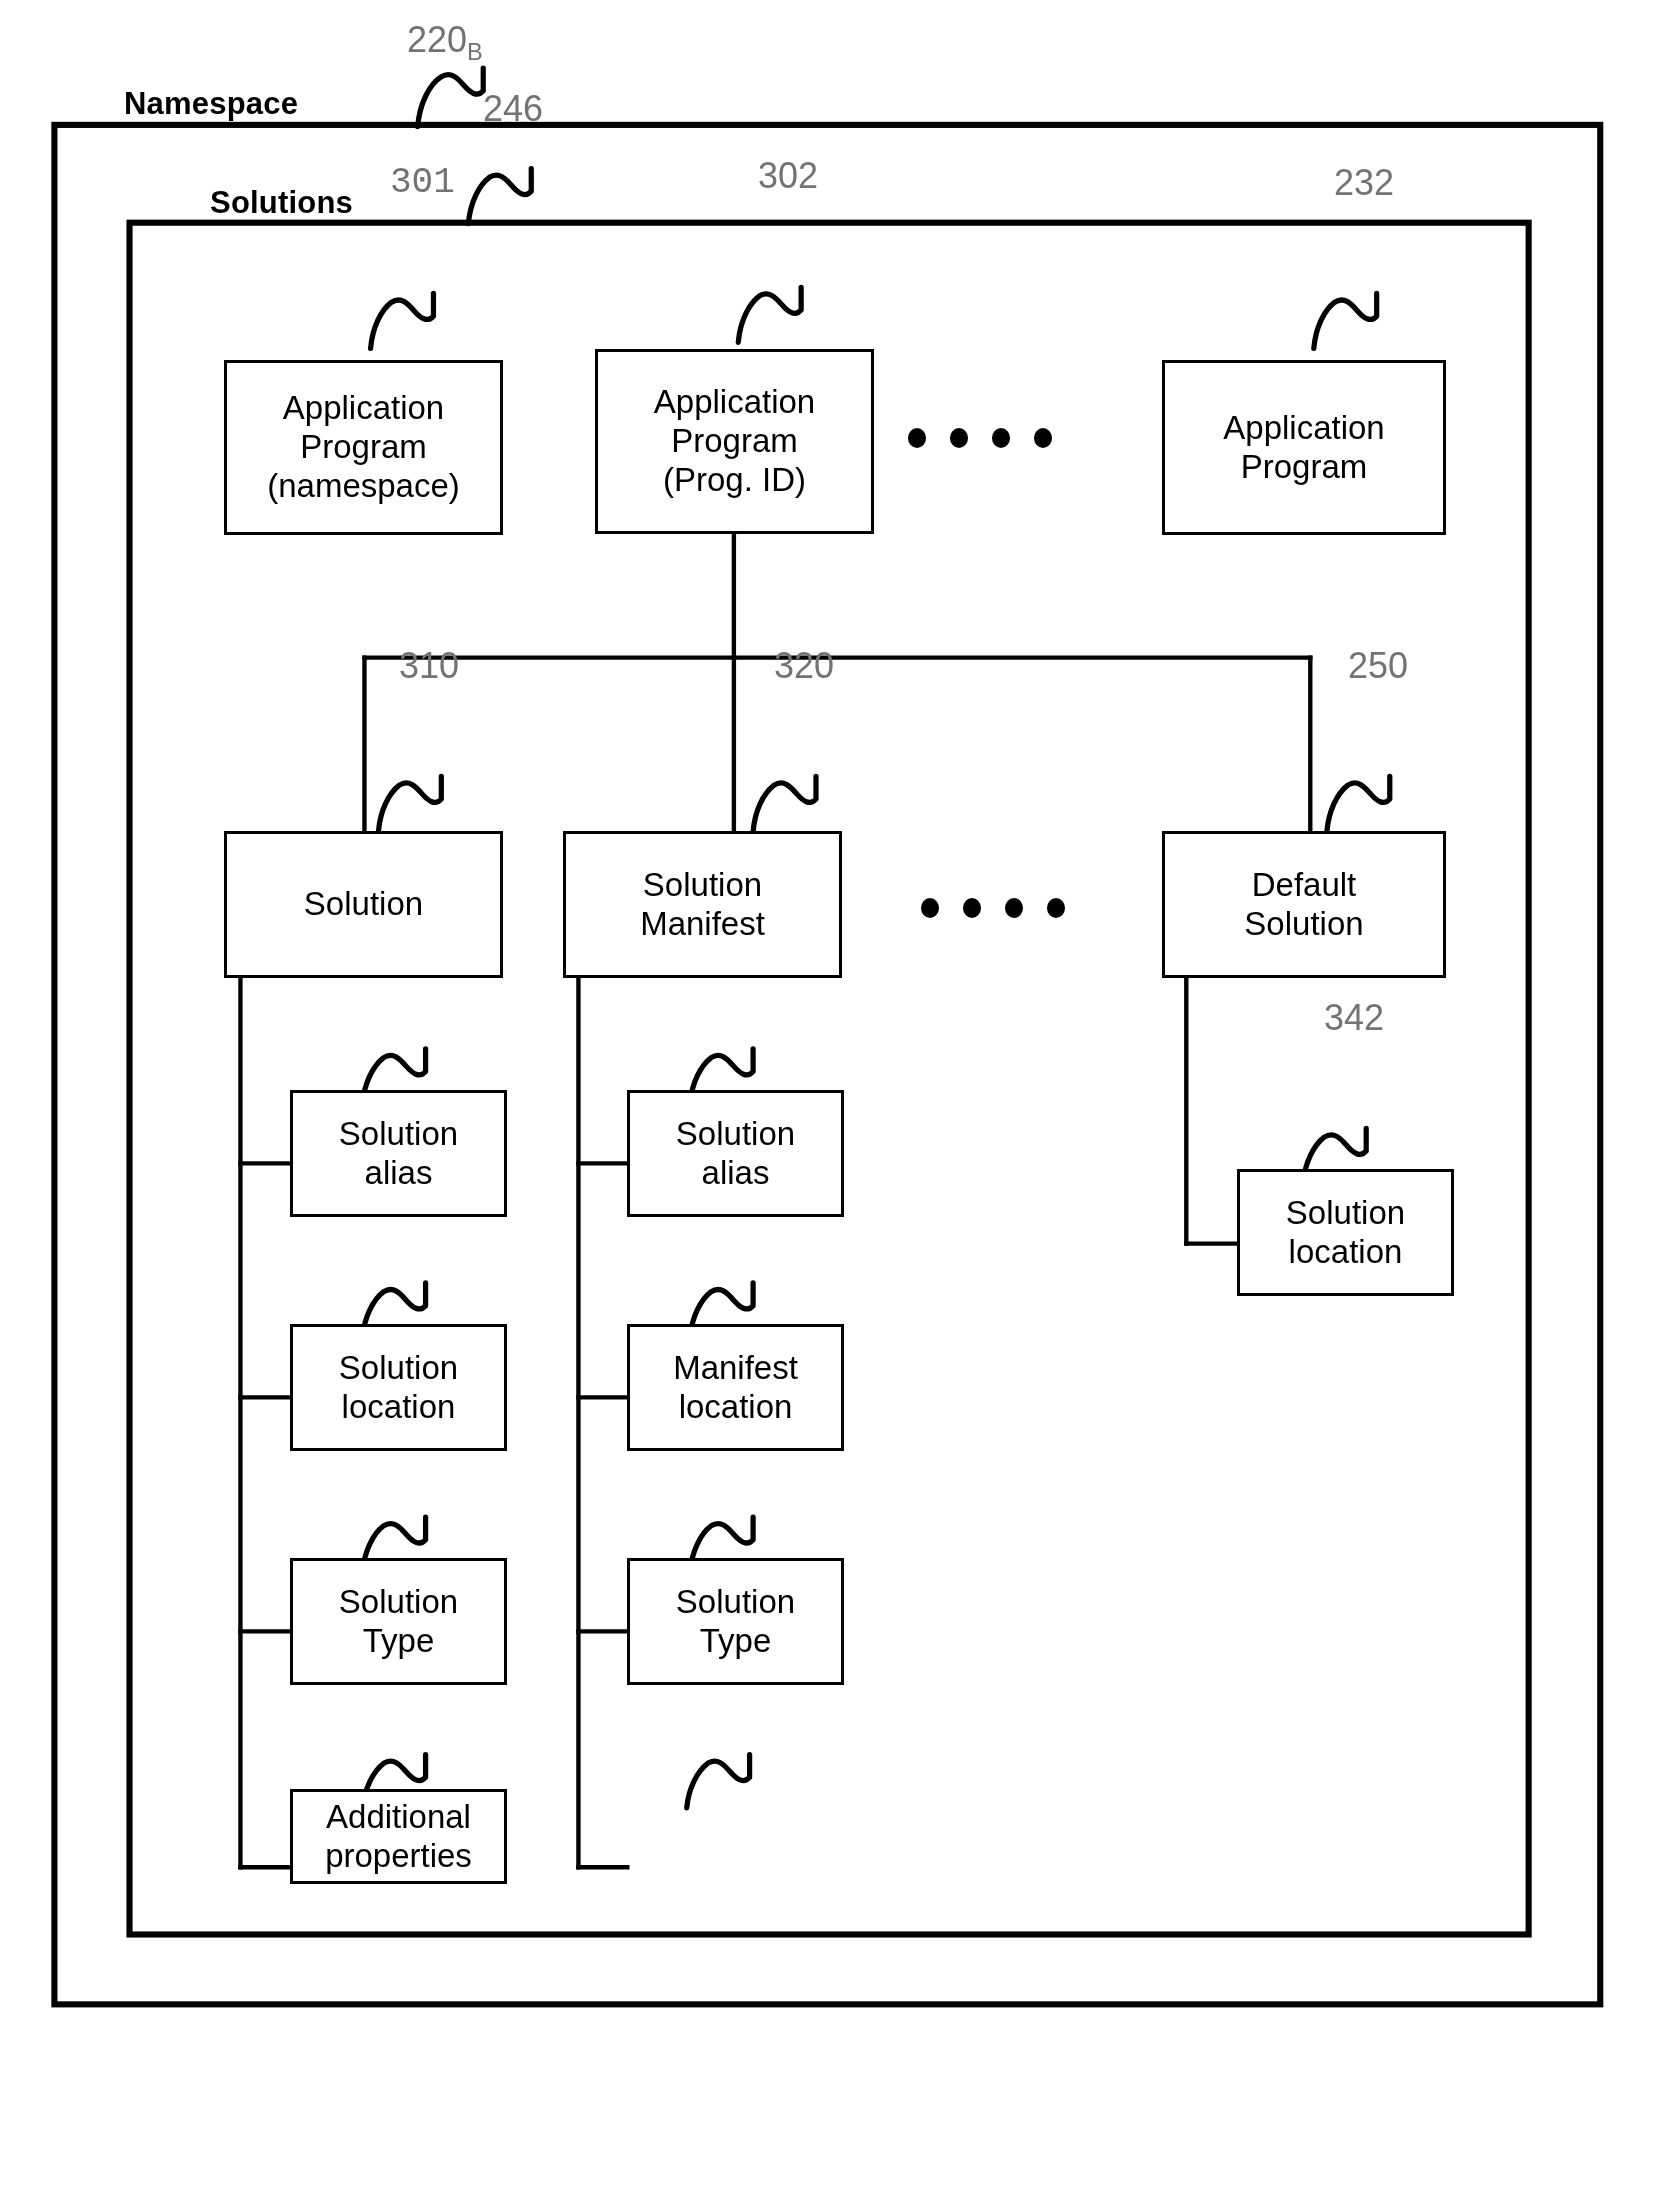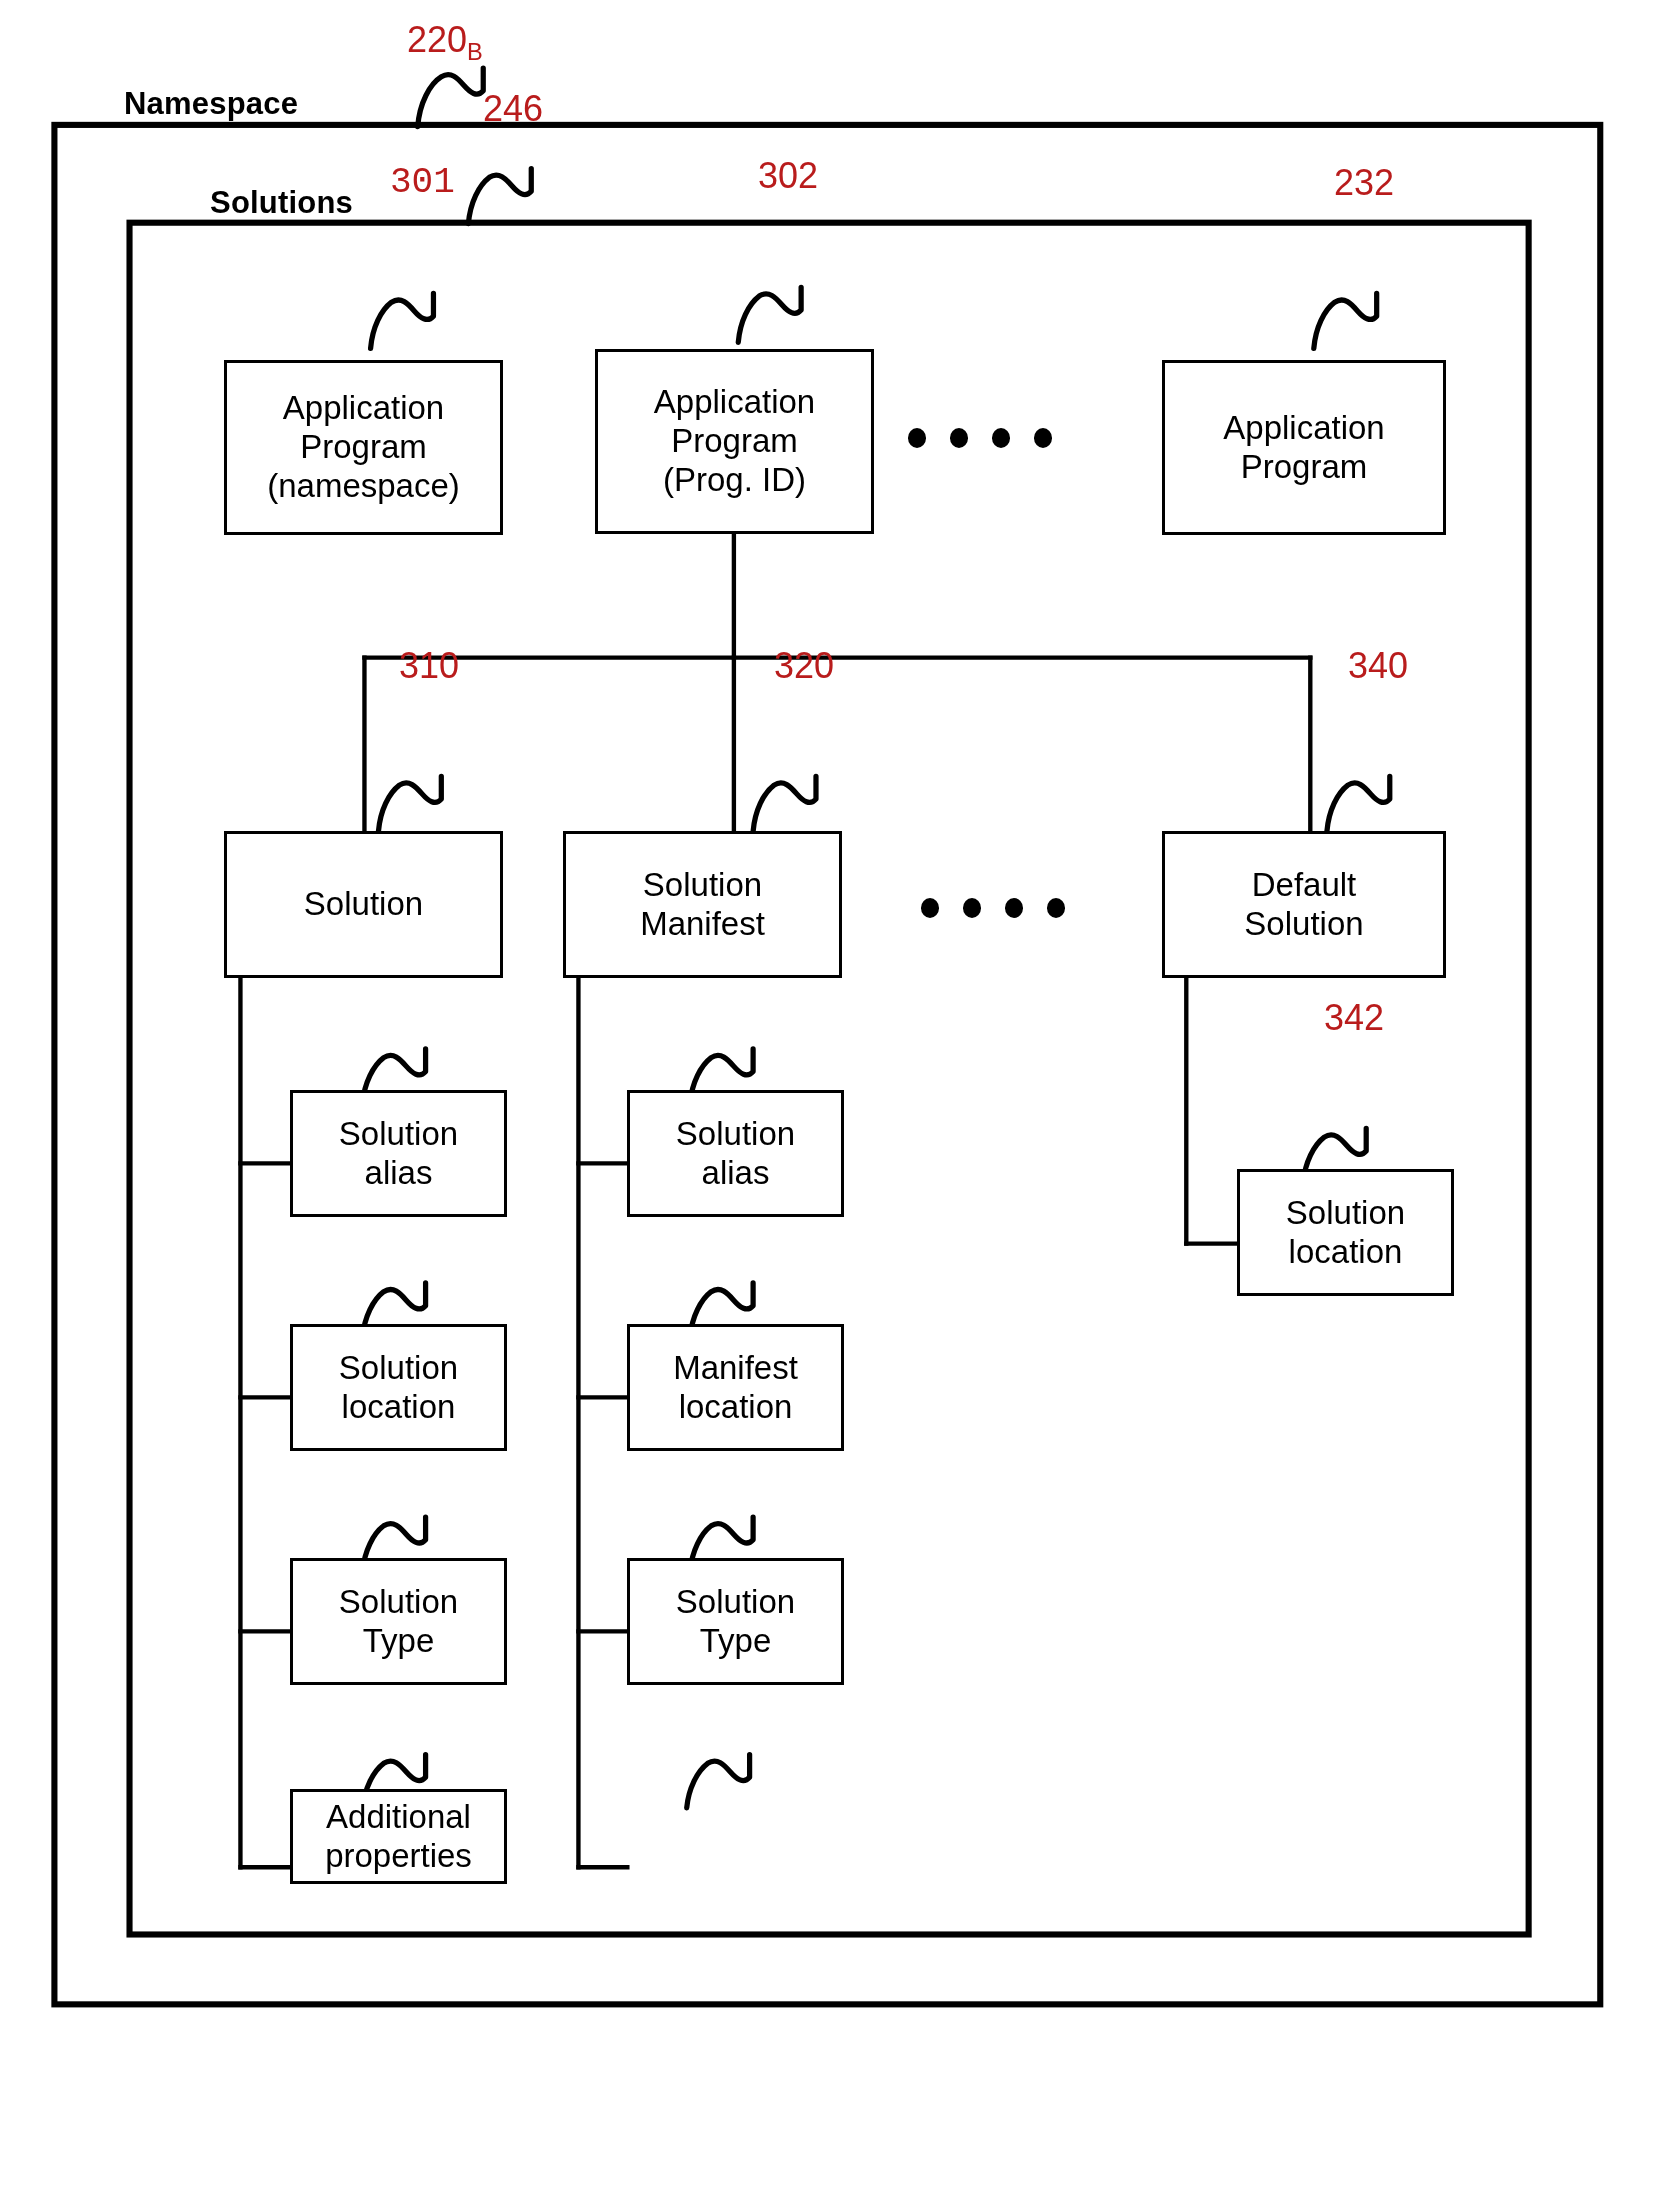--- a/index.html
+++ b/index.html
@@ -28,21 +28,21 @@
     position: absolute;
     font-weight: bold;
     font-size: 31px;
     color: #000;
     white-space: nowrap;
     letter-spacing: 0.2px;
   }
   .refnum {
     position: absolute;
     font-size: 36px;
-    color: #b91c1c;
+    color: #737373;
     white-space: nowrap;
     font-family: "Liberation Sans", sans-serif;
   }
   .refnum .sub {
     font-size: 23.6px;
     vertical-align: sub;
   }
   .node {
     position: absolute;
     box-sizing: border-box;
@@ -154,21 +154,21 @@
   <div class="refnum" style="left:407px; top:19px;"><span>220</span><span class="sub">B</span></div>
 
   <div class="refnum" style="left:483px; top:88px;">246</div>
 
   <div class="refnum" style="left:390px; top:162px;font-family:Liberation Mono, monospace;">301</div>
   <div class="refnum" style="left:758px; top:155px;">302</div>
   <div class="refnum" style="left:1334px; top:162px;">232</div>
 
   <div class="refnum" style="left:399px; top:645px;text-align:right;">310</div>
   <div class="refnum" style="left:774px; top:645px;">320</div>
-  <div class="refnum" style="left:1348px; top:645px;">340</div>
+  <div class="refnum" style="left:1348px; top:645px;">250</div>
 
   <div class="refnum" style="left:383px; top:917px;">312</div>
   <div class="refnum" style="left:383px; top:1151px;">314</div>
   <div class="refnum" style="left:383px; top:1385px;">316</div>
   <div class="refnum" style="left:383px; top:1623px;">318</div>
 
   <div class="refnum" style="left:711px; top:917px;">322</div>
   <div class="refnum" style="left:711px; top:1151px;">324</div>
   <div class="refnum" style="left:711px; top:1385px;">326</div>
   <div class="refnum" style="left:707px; top:1623px;">328</div>

